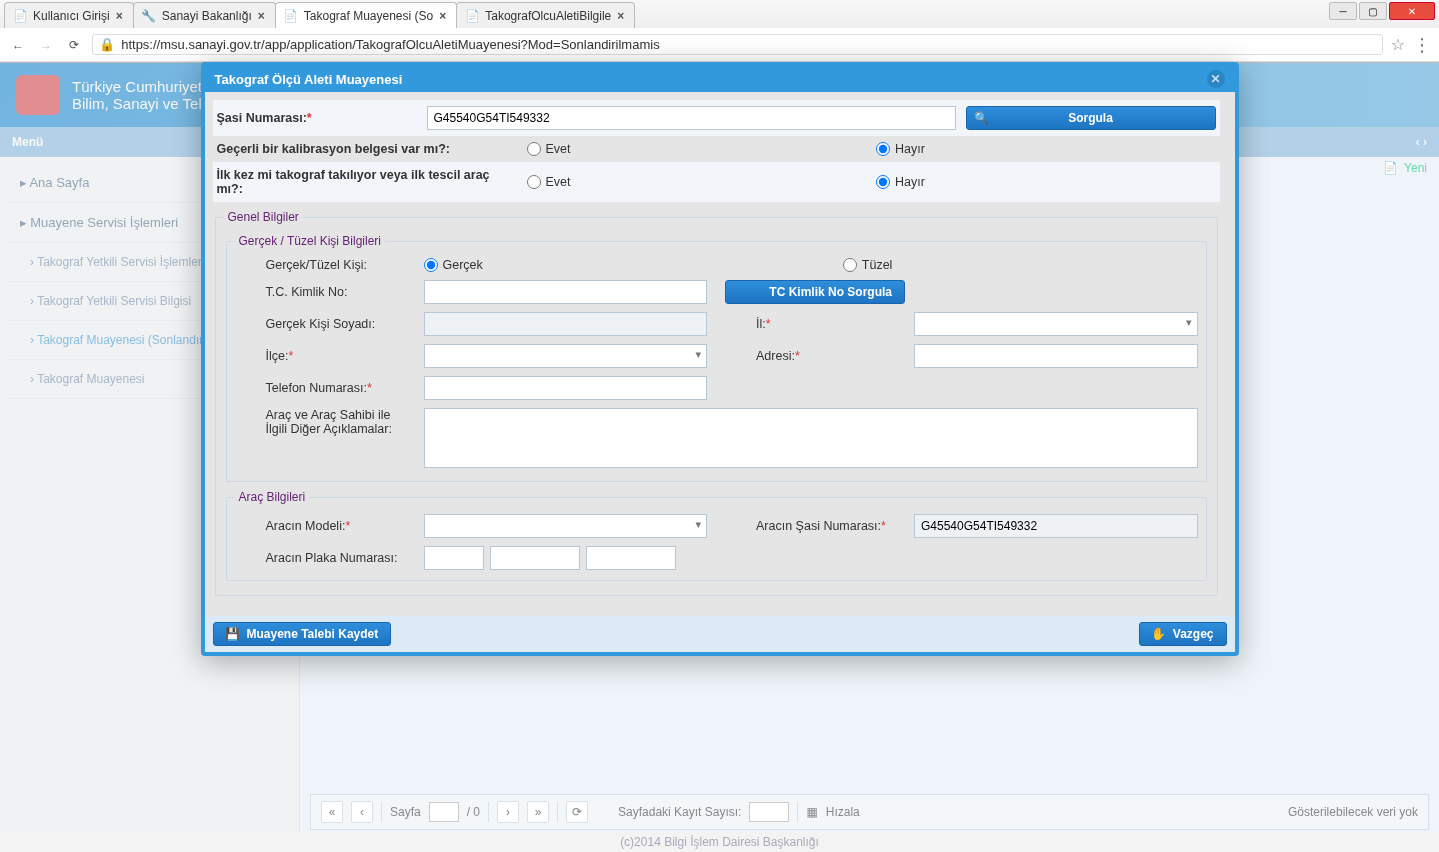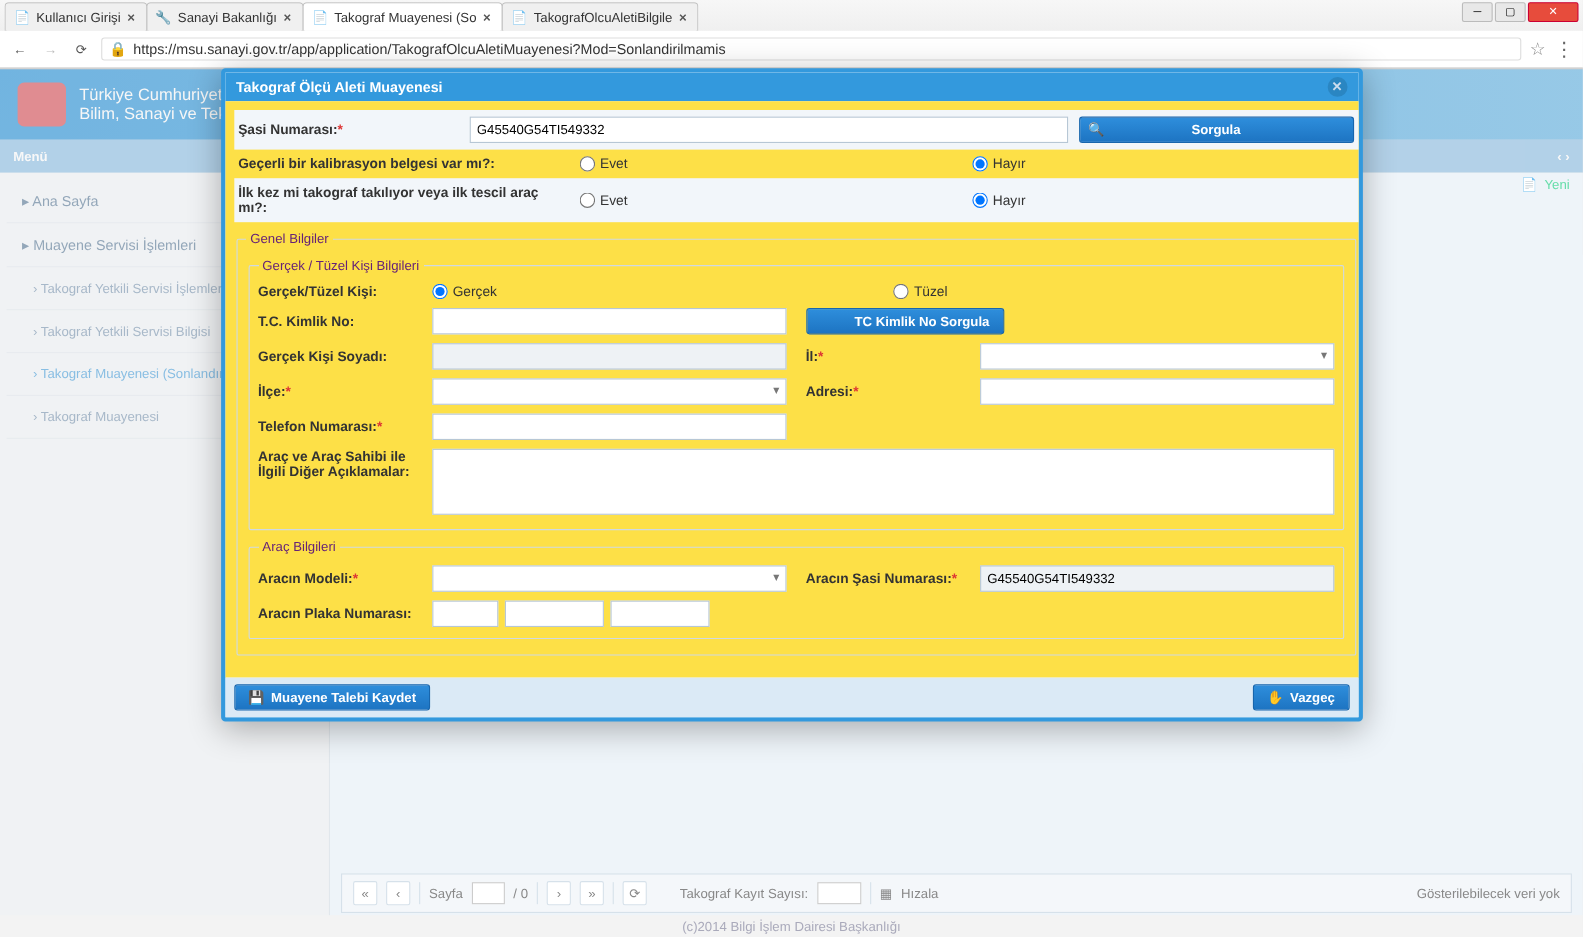--- a/index.html
+++ b/index.html
@@ -40,38 +40,38 @@
 .pagination { position:absolute; bottom:22px; left:310px; right:10px; height:36px; background:#f4f7fa; border:1px solid #d6e1ea; display:flex; align-items:center; padding:0 10px; gap:8px; font-size:12px; color:#888;}
 .pagination .spacer { flex:1; }
 .pbtn { width:22px; height:22px; border:1px solid #d6e1ea; background:#fff; border-radius:2px; display:inline-flex;align-items:center;justify-content:center;color:#888;}
 .pinput { width:30px; height:20px; border:1px solid #ccc; text-align:center;}
 
 
 .modal-backdrop { position:fixed; inset:0; display:flex; align-items:flex-start; justify-content:center; }
 .modal { margin-top:62px; width:1038px; background:#fff; border:4px solid #3399dd; border-radius:4px; box-shadow:0 6px 30px rgba(0,0,0,.3);}
 .modal-title { background:#3399dd; color:#fff; font-weight:bold; padding:4px 10px; font-size:13px; display:flex; justify-content:space-between; align-items:center;gap:23px;}
 .modal-title .closex { width:18px; height:18px; border-radius:50%; background:#2a86c2; color:#cde; display:flex; align-items:center; justify-content:center; font-size:12px; }
-.modal-body { padding:8px 0 16px 8px; background:#fde047; }
+.modal-body { padding:8px 15px 16px 8px; background:#e5e5e5; }
 .row { display:flex; align-items:center; padding:6px 4px; gap:10px; }
 .row.gray { background:#f2f6fa; }
 .label { width:200px; font-size:12.5px; color:#333; font-weight:bold; }
 .label .req { color:#d33; }
 .field { flex:1; }
 .input { width:100%; height:24px; border:1px solid #b7c7d5; background:#fff; padding:0 6px; font-size:12px;}
 .input.ro { background:#eef2f5; }
 .select { position:relative; }
 .select:after { content:"▾"; position:absolute; right:6px; top:4px; color:#777; font-size:11px;}
 .btn { background:linear-gradient(#2e8edc,#1d74c2); color:#fff; border:1px solid #1866ad; border-radius:3px; height:24px; padding:0 12px; font-size:12px; font-weight:bold; display:inline-flex; align-items:center; gap:6px;}
 .radio { display:inline-flex; align-items:center; gap:5px; font-size:12.5px; color:#333;}
 .radio input { width:14px; height:14px; }
 fieldset.box { border:1px solid #cfd9e3; border-radius:2px; margin:8px 2px 4px 2px; padding:10px 8px; }
 fieldset.box > legend { font-size:12px; color:#627; padding:0 4px;}
 .two-col { display:grid; grid-template-columns: 1fr 1fr; column-gap:18px; row-gap:8px;}
 .form-line { display:flex; align-items:center; gap:8px; }
-.form-line .flabel { width:150px; font-size:12.5px; color:#333; font-weight:bold;}
+.form-line .flabel { width:150px; font-size:12.5px; color:#333; font-weight:normal;margin-left:31px;}
 .form-line .flabel .req { color:#d33;}
 .form-line .fcontrol { flex:1; }
 textarea.input { height:60px; resize:none; padding:4px 6px;}
 .plaka-group { display:flex; gap:6px;}
 .plaka-group .input { width:60px;}
 .plaka-group .input.mid { width:90px;}
 .modal-footer { background:#dbeaf6; padding:6px 8px; display:flex; justify-content:space-between;}
 .btn.green-ico:before { content:"💾"; font-size:12px; }
 .btn.red-ico { background:linear-gradient(#2e8edc,#1d74c2);}
 .btn.red-ico:before { content:"✋"; color:#e33; font-size:12px;}
@@ -158,21 +158,21 @@
   <span style="border-left:1px solid #d6e1ea;height:20px"></span>
   <span>Sayfa</span>
   <input class="pinput" value="" style="">
   <span>/ 0</span>
   <span style="border-left:1px solid #d6e1ea;height:20px"></span>
   <span class="pbtn">›</span>
   <span class="pbtn">»</span>
   <span style="border-left:1px solid #d6e1ea;height:20px"></span>
   <span class="pbtn">⟳</span>
   <span style="width:14px"></span>
-  <span>Takograf Kayıt Sayısı:</span>
+  <span>Sayfadaki Kayıt Sayısı:</span>
   <input class="pinput" style="width: 40px;">
   <span style="border-left:1px solid #d6e1ea;height:20px"></span>
   <span>▦</span>
   <span>Hızala</span>
   <span class="spacer"></span>
   <span>Gösterilebilecek veri yok</span>
 </div>
 
 <div class="footer-text">(c)2014 Bilgi İşlem Dairesi Başkanlığı</div>
 

